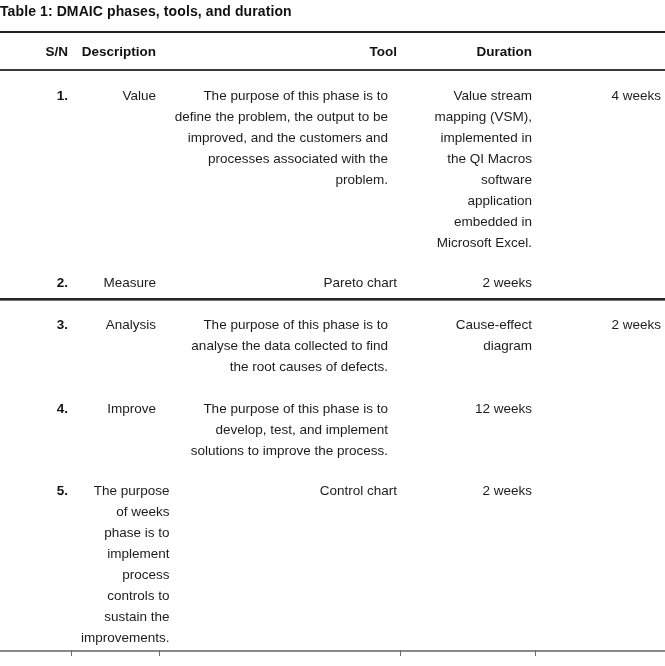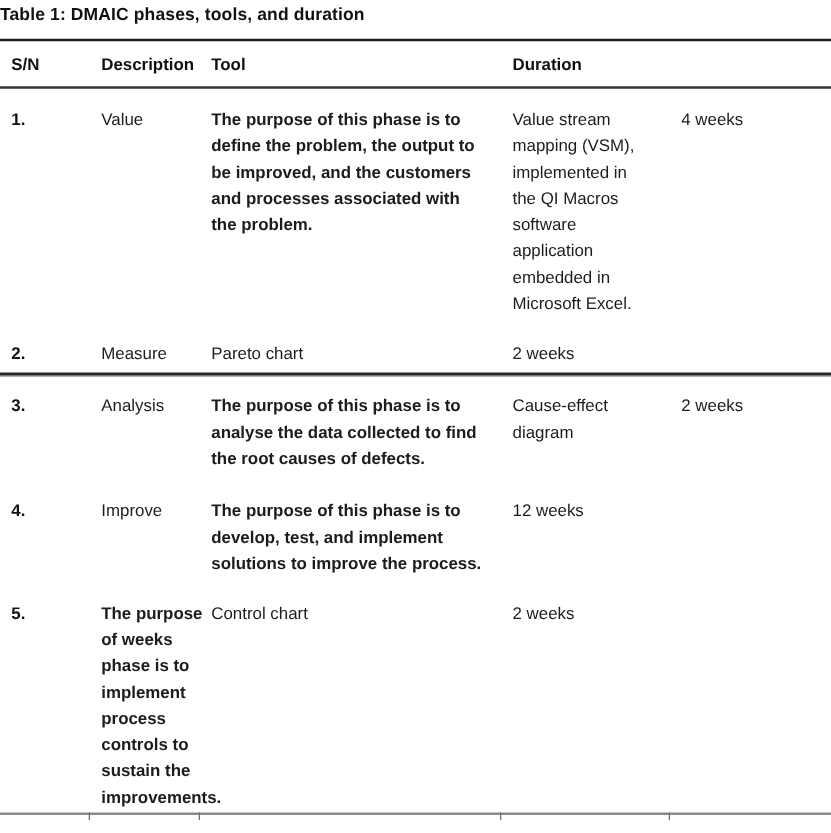--- a/index.html
+++ b/index.html
@@ -17,32 +17,32 @@
     text-align: left;
     font-size: 14px;
     font-weight: bold;
     line-height: 20px;
     padding-top: 1px;
     letter-spacing: 0.1px;
     margin-bottom: 10px;
     color: #111;
   }
 
-  .tbl { width: 611px; }
+  .tbl { width: 611px; text-align: right; }
 
   .grid-row {
     display: grid;
     grid-template-columns: 72px 88px 241px 135px 129px;
     width: 665px;
   }
 
   .cell { font-size: 13.5px; line-height: 21px; padding-left: 9px; padding-right: 4px; }
   .cell-desc { max-width: 232px; }
   .cell-tool .inner { display: inline-block; max-width: 98px; }
-  .cell-desc .inner { display: inline-block; max-width: 225px; font-weight: bold; }
+  .cell-desc .inner { display: inline-block; max-width: 225px; }
 
   .hdr {
     border-top: 2px solid #1f1f1f;
     border-bottom: 2px solid #3a3a3a;
     padding-top: 8px;
     padding-bottom: 7px;
   }
   .hdr .cell { font-weight: bold; color: #111; }
   .hdr-phase .inner { display: inline-block; max-width: 46px; }
 

